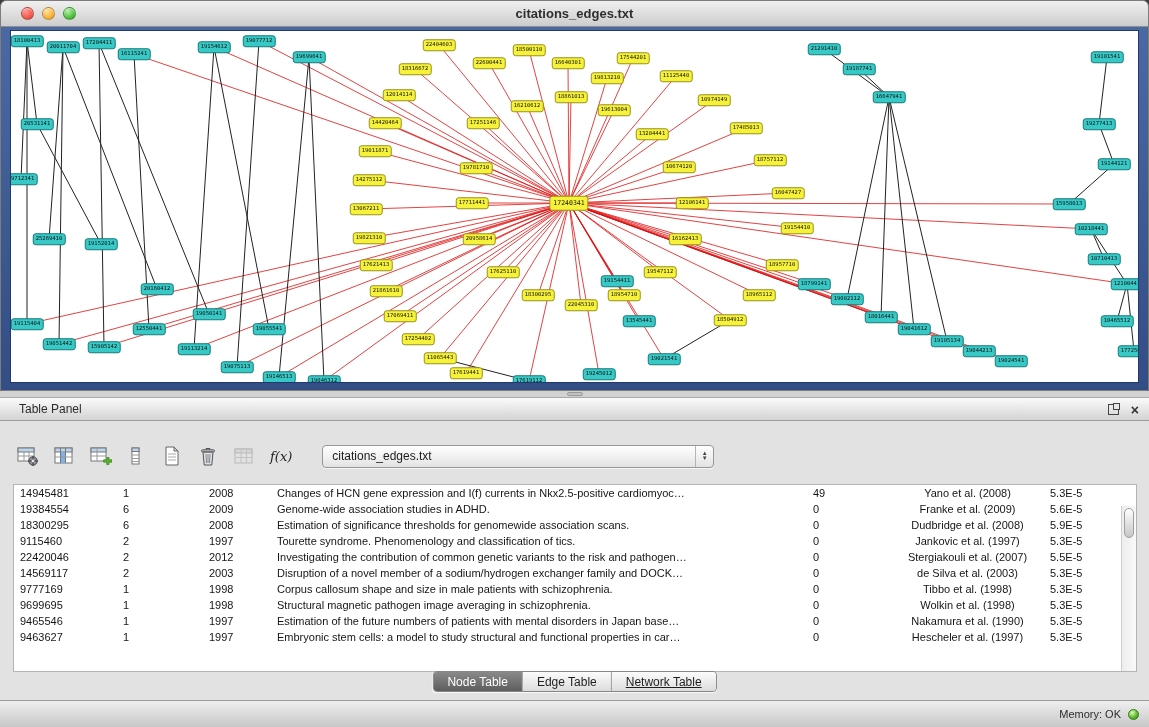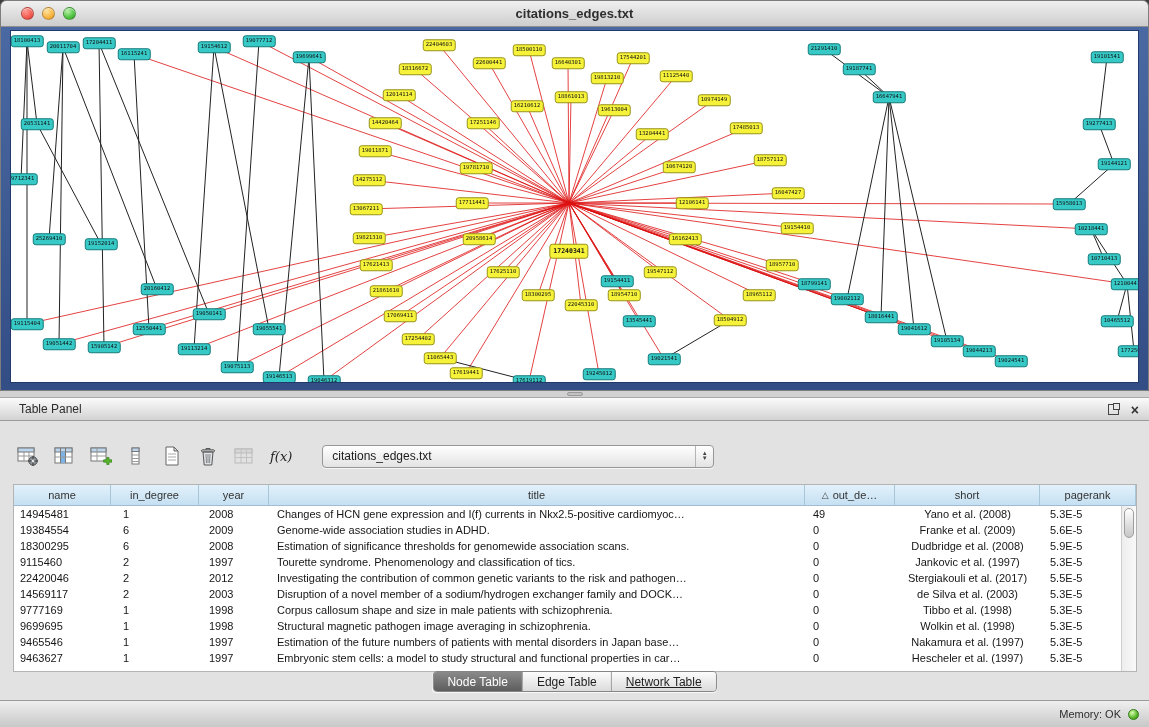--- a/index.html
+++ b/index.html
@@ -15,21 +15,21 @@
   .tl { width:13px; height:13px; border-radius:50%; border:1px solid rgba(0,0,0,.25); box-shadow:inset 0 1px 1px rgba(255,255,255,.6); }
   .tl.red { background:radial-gradient(circle at 35% 30%, #ff9a92, #f25a50 60%, #d3372e); }
   .tl.yel { background:radial-gradient(circle at 35% 30%, #ffe2a0, #f8b43c 60%, #d8922a); }
   .tl.grn { background:radial-gradient(circle at 35% 30%, #b8f0a8, #4fc33f 60%, #2f9b23); }
   .net-frame { position:absolute; left:0; right:0; top:26px; bottom:0; background:linear-gradient(#4a69a3,#334d85); padding:3px 9px 7px 9px; }
   .canvas { position:relative; width:100%; height:100%; background:#ffffff; border:1px solid #22396b; overflow:hidden; }
   #edges-svg { position:absolute; left:0; top:0; width:100%; height:100%; z-index:1; }
   .nnode { position:absolute; transform:translate(-50%,-50%); z-index:2; font-family:"DejaVu Sans Mono", monospace; font-size:5.5px; line-height:1; padding:2px 2px; border-radius:3px; border:1px solid; color:#111; white-space:nowrap; cursor:default; }
   .nnode.nt { background:#37c9c6; border-color:#157a7a; }
   .nnode.ny { background:#f6f23a; border-color:#96921a; }
-  .nnode.hub { font-size:6.5px; font-weight:bold; padding:3px; z-index:3;margin-top:48px; }
+  .nnode.hub { font-size:6.5px; font-weight:normal; padding:3px; z-index:3; }
 
   
   .splitter { position:absolute; left:0; top:391px; width:1149px; height:6px; background:#d2d2d2; }
   .grip { position:absolute; left:50%; top:1px; transform:translateX(-50%); width:16px; height:4px; border:1px solid #9a9a9a; background:#c2c2c2; border-radius:2px; }
 
   
   .table-panel { position:absolute; left:0; top:397px; width:1149px; height:303px; background:#e2e2e2; border-top:1px solid #a8a8a8; }
   .tp-header { height:23px; background:linear-gradient(#fbfbfb,#d3d3d3); border-bottom:1px solid #9b9b9b; position:relative; display:flex; align-items:center; }
   .tp-title { font-size:12px; color:#2c2c2c; padding-left:19px; }
   .tp-hicons { position:absolute; right:10px; top:0; height:23px; display:flex; align-items:center; gap:12px; }
@@ -364,44 +364,20 @@
       <div class="combo">
         <span class="combo-label">citations_edges.txt</span>
         <span class="combo-arrows">
           <span>▲</span>
           <span>▼</span>
         </span>
       </div>
     </div>
 
     <div class="tp-table">
-      <div id="table-header">
-          <div class="hcell c0">
-            <span>name</span>
-          </div>
-          <div class="hcell c1">
-            <span>in_degree</span>
-          </div>
-          <div class="hcell c2">
-            <span>year</span>
-          </div>
-          <div class="hcell c3">
-            <span>title</span>
-          </div>
-          <div class="hcell c4">
-            <span class="sort">△</span>
-            <span>out_de…</span>
-          </div>
-          <div class="hcell c5">
-            <span>short</span>
-          </div>
-          <div class="hcell c6">
-            <span>pagerank</span>
-          </div>
-        </div>
       <div id="table-body">
           <div class="trow">
             <div class="cell c0">14945481</div>
             <div class="cell c1">1</div>
             <div class="cell c2">2008</div>
             <div class="cell c3">Changes of HCN gene expression and I(f) currents in Nkx2.5-positive cardiomyoc…</div>
             <div class="cell c4">49</div>
             <div class="cell c5">Yano et al. (2008)</div>
             <div class="cell c6">5.3E-5</div>
           </div>
@@ -431,21 +407,21 @@
             <div class="cell c4">0</div>
             <div class="cell c5">Jankovic et al. (1997)</div>
             <div class="cell c6">5.3E-5</div>
           </div>
           <div class="trow">
             <div class="cell c0">22420046</div>
             <div class="cell c1">2</div>
             <div class="cell c2">2012</div>
             <div class="cell c3">Investigating the contribution of common genetic variants to the risk and pathogen…</div>
             <div class="cell c4">0</div>
-            <div class="cell c5">Stergiakouli et al. (2017)</div>
+            <div class="cell c5">Stergiakouli et al. (2007)</div>
             <div class="cell c6">5.5E-5</div>
           </div>
           <div class="trow">
             <div class="cell c0">14569117</div>
             <div class="cell c1">2</div>
             <div class="cell c2">2003</div>
             <div class="cell c3">Disruption of a novel member of a sodium/hydrogen exchanger family and DOCK…</div>
             <div class="cell c4">0</div>
             <div class="cell c5">de Silva et al. (2003)</div>
             <div class="cell c6">5.3E-5</div>
@@ -467,21 +443,21 @@
             <div class="cell c4">0</div>
             <div class="cell c5">Wolkin et al. (1998)</div>
             <div class="cell c6">5.3E-5</div>
           </div>
           <div class="trow">
             <div class="cell c0">9465546</div>
             <div class="cell c1">1</div>
             <div class="cell c2">1997</div>
             <div class="cell c3">Estimation of the future numbers of patients with mental disorders in Japan base…</div>
             <div class="cell c4">0</div>
-            <div class="cell c5">Nakamura et al. (1997)</div>
+            <div class="cell c5">Nakamura et al. (1990)</div>
             <div class="cell c6">5.3E-5</div>
           </div>
           <div class="trow">
             <div class="cell c0">9463627</div>
             <div class="cell c1">1</div>
             <div class="cell c2">1997</div>
             <div class="cell c3">Embryonic stem cells: a model to study structural and functional properties in car…</div>
             <div class="cell c4">0</div>
             <div class="cell c5">Hescheler et al. (1997)</div>
             <div class="cell c6">5.3E-5</div>

